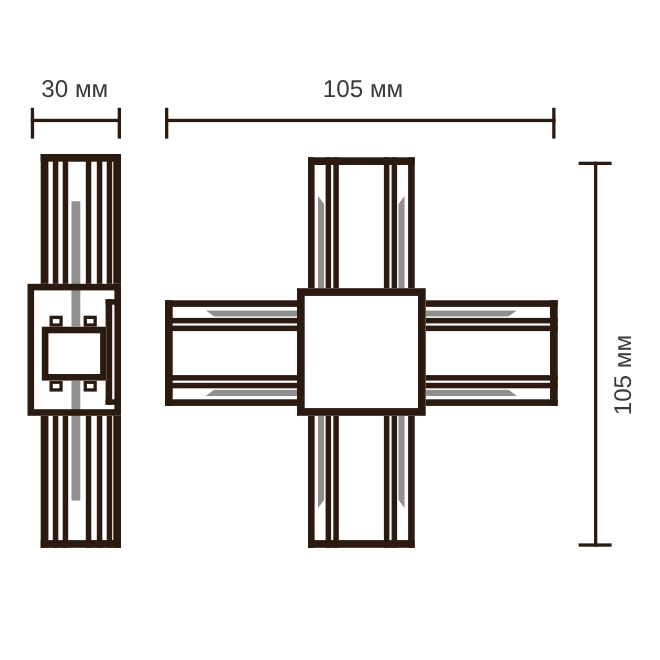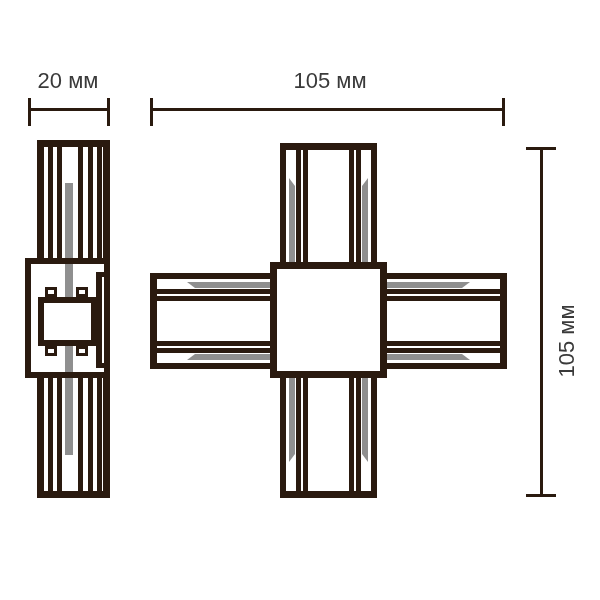--- a/index.html
+++ b/index.html
@@ -18,21 +18,21 @@
   .lbl{position:absolute;font-size:22px;color:var(--text,#3a3a3a);white-space:nowrap;
        transform:translate(-50%,-50%);}
   .lbl.vert{transform:translate(-50%,-50%) rotate(-90deg);}
 </style>
 </head>
 <body>
 
 <div class="fig">
 
   <div class="grp">
-    <span class="lbl" style="left:68px;top:81px;">20 мм</span>
+    <span class="lbl" style="left:68px;top:81px;">30 мм</span>
     <div class="s" style="left:28px;top:108px;width:82px;height:3px;"></div>
     <div class="s" style="left:28px;top:98px;width:3px;height:28px;"></div>
     <div class="s" style="left:107px;top:98px;width:3px;height:28px;"></div>
   </div>
 
   <div class="grp">
     <span class="lbl" style="left:330px;top:81px;">105 мм</span>
     <div class="s" style="left:150px;top:108px;width:355px;height:3px;"></div>
     <div class="s" style="left:150px;top:98px;width:3px;height:28px;"></div>
     <div class="s" style="left:502px;top:98px;width:3px;height:28px;"></div>

